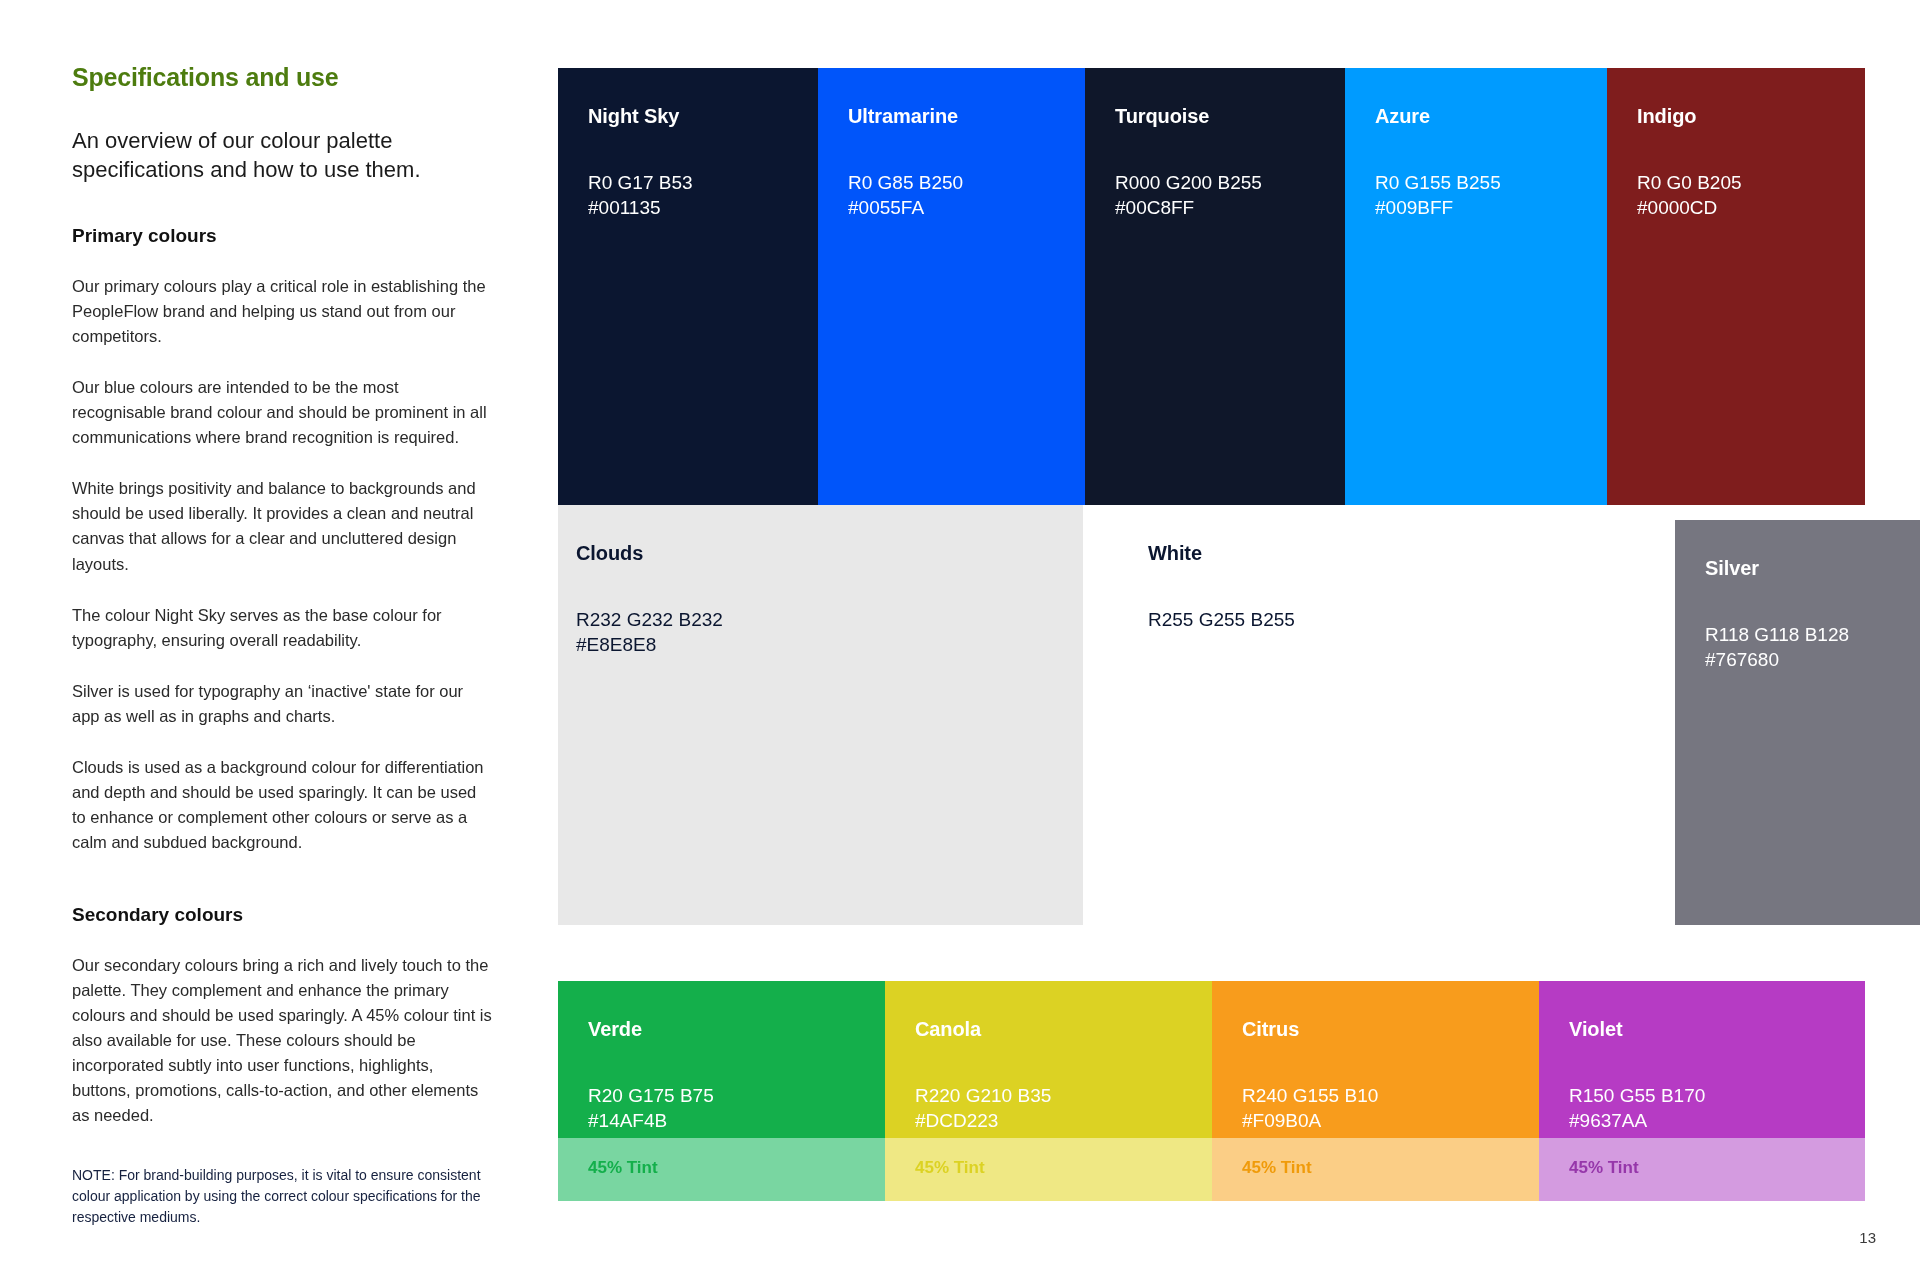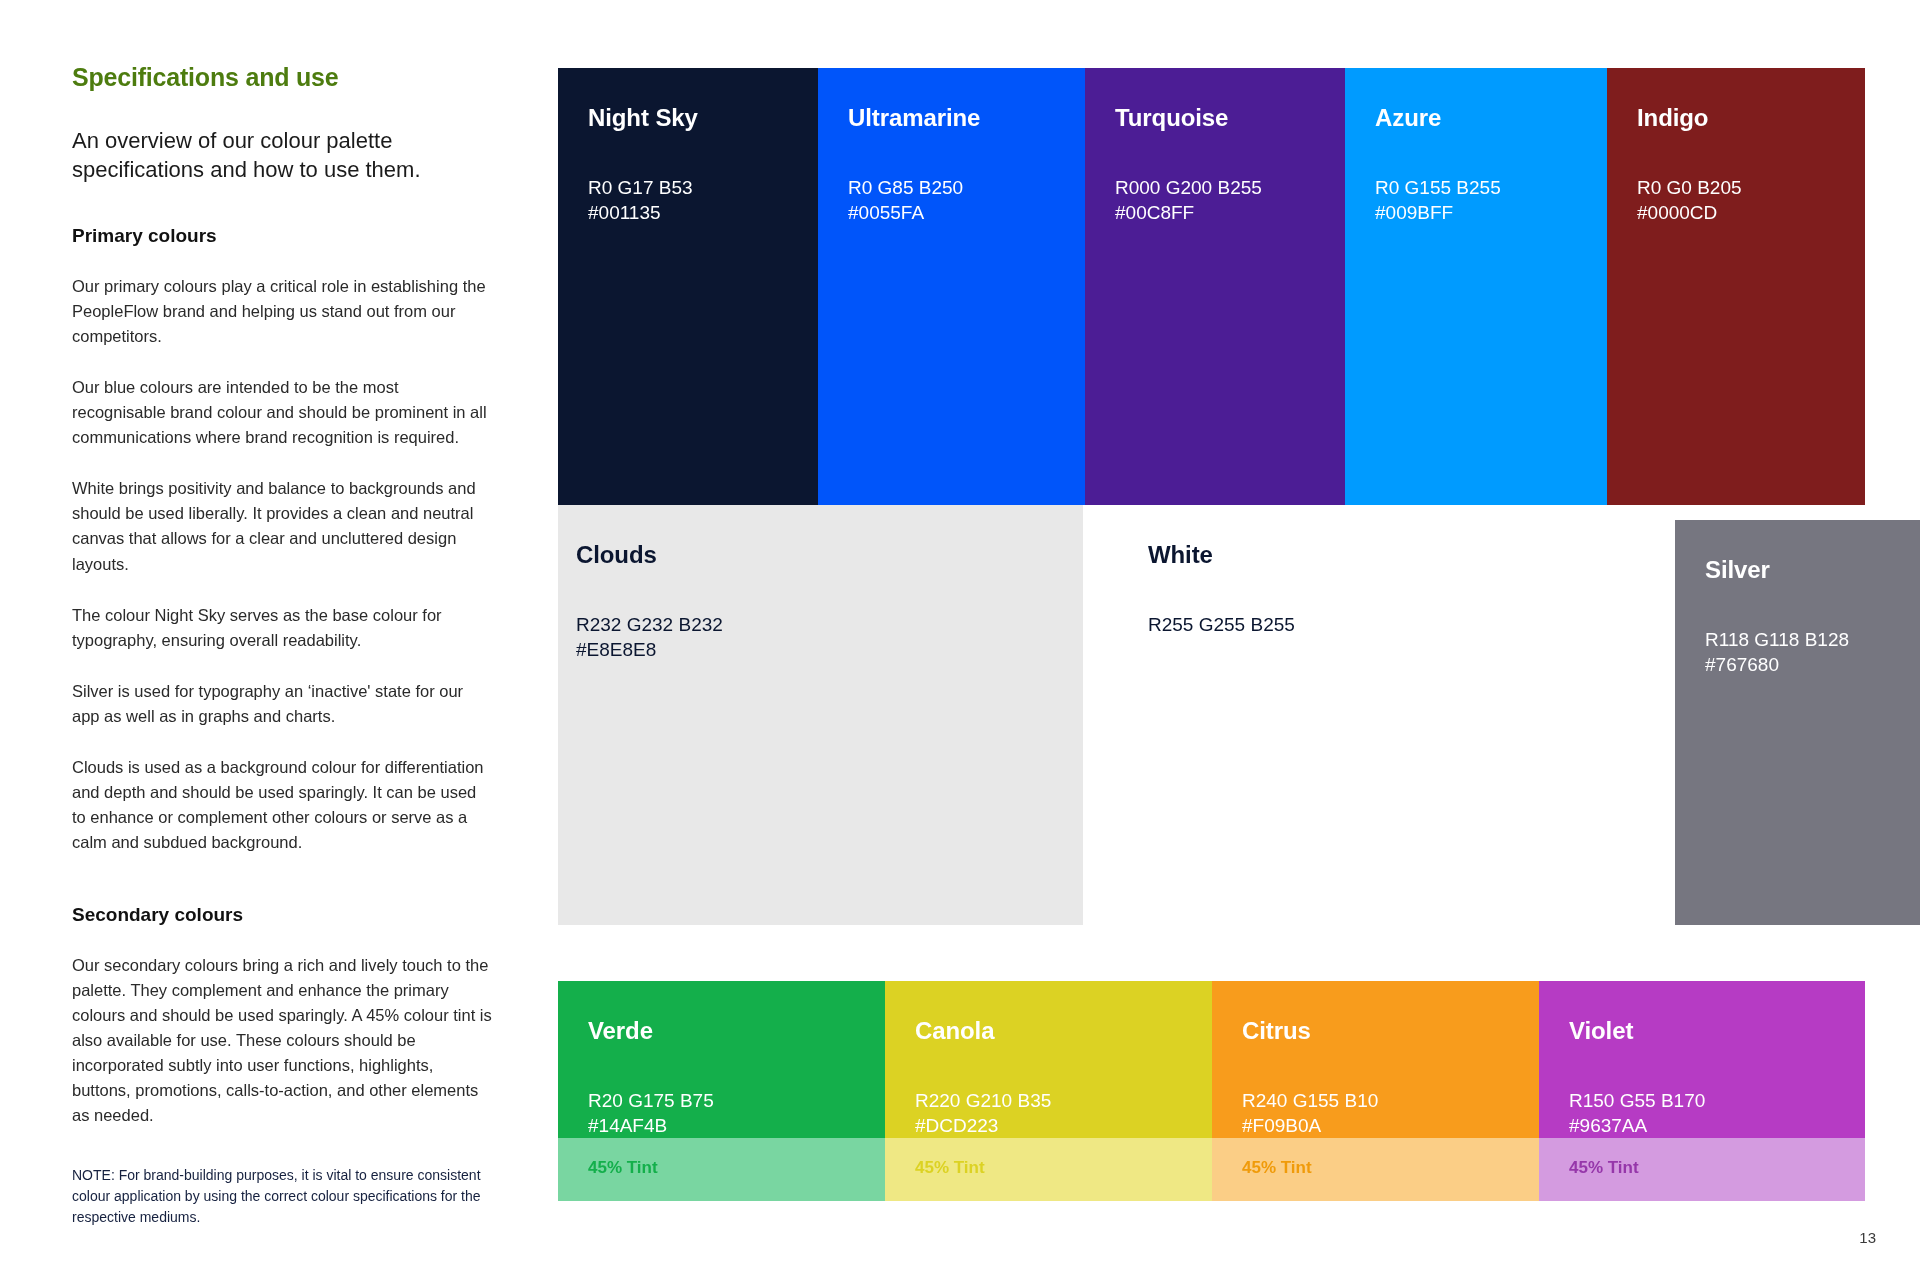--- a/index.html
+++ b/index.html
@@ -81,21 +81,21 @@
     height: 437px;
     display: flex;
   }
   .swatch {
     position: relative;
     box-sizing: border-box;
     padding: 36px 30px 0 30px;
     overflow: hidden;
   }
   .swatch-name {
-    font-size: 24px;
+    font-size: 20px;
     font-weight: bold;
     margin: 0 0 42px 0;
     line-height: 1.2;
     letter-spacing: -0.1px;
   }
   .swatch-spec {
     font-size: 19px;
     line-height: 1.34;
     white-space: pre-line;
     font-weight: 400;
@@ -183,21 +183,21 @@
     <div class="swatch" style="background: rgb(11, 22, 48); color: rgb(255, 255, 255); flex: 0 0 260px;">
       <div class="swatch-name">Night Sky</div>
       <div class="swatch-spec">R0 G17 B53</div>
       <div class="swatch-spec">#001135</div>
     </div>
     <div class="swatch" style="background: rgb(0, 85, 250); color: rgb(255, 255, 255); flex: 0 0 267px;">
       <div class="swatch-name">Ultramarine</div>
       <div class="swatch-spec">R0 G85 B250</div>
       <div class="swatch-spec">#0055FA</div>
     </div>
-    <div class="swatch" style="background: #4c1d95; color: rgb(255, 255, 255); flex: 0 0 260px;">
+    <div class="swatch" style="background: #0f172a; color: rgb(255, 255, 255); flex: 0 0 260px;">
       <div class="swatch-name">Turquoise</div>
       <div class="swatch-spec">R000 G200 B255</div>
       <div class="swatch-spec">#00C8FF</div>
     </div>
     <div class="swatch" style="background: rgb(0, 155, 255); color: rgb(255, 255, 255); flex: 0 0 262px;">
       <div class="swatch-name">Azure</div>
       <div class="swatch-spec">R0 G155 B255</div>
       <div class="swatch-spec">#009BFF</div>
     </div>
     <div class="swatch" style="background: #7f1d1d; color: rgb(255, 255, 255); flex: 0 0 258px;">

